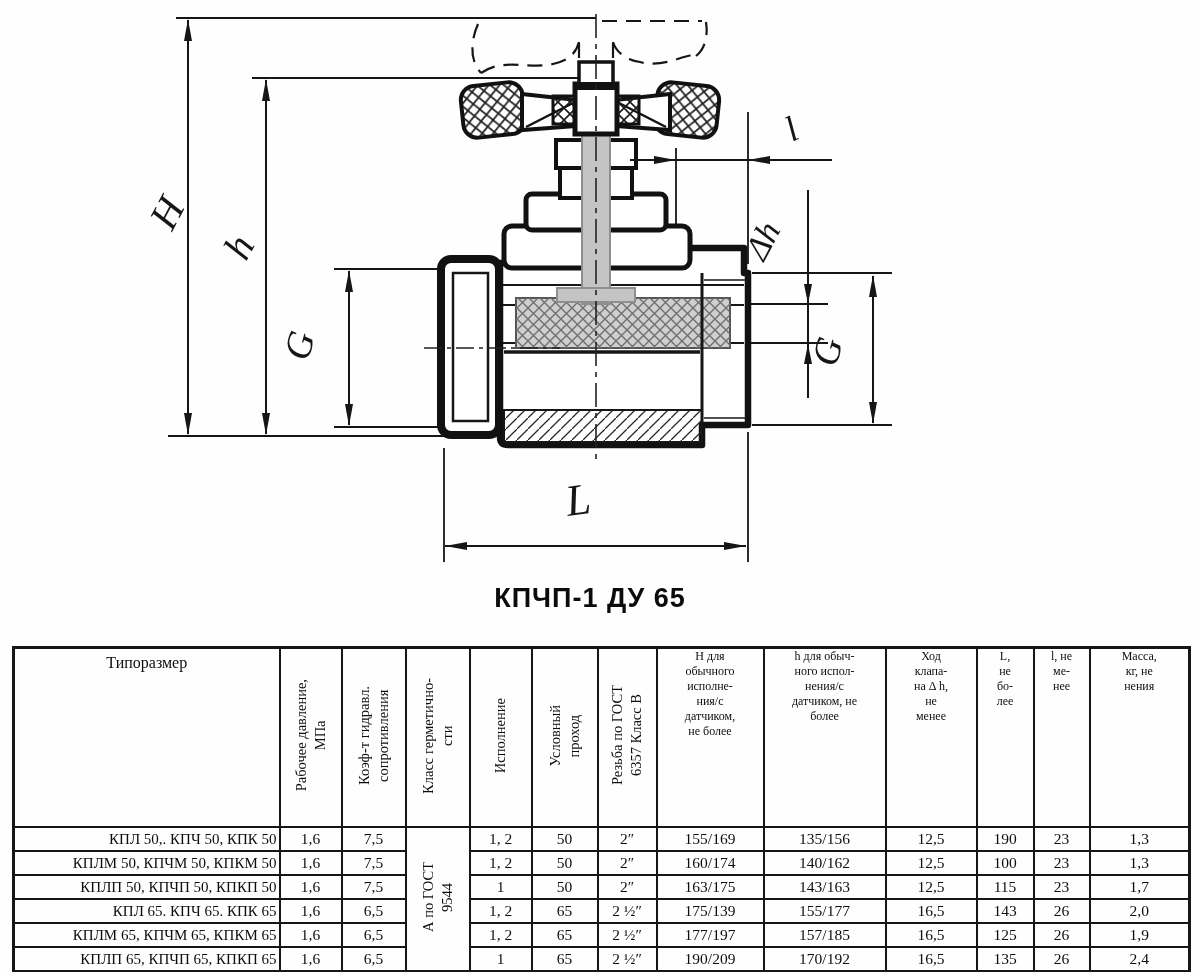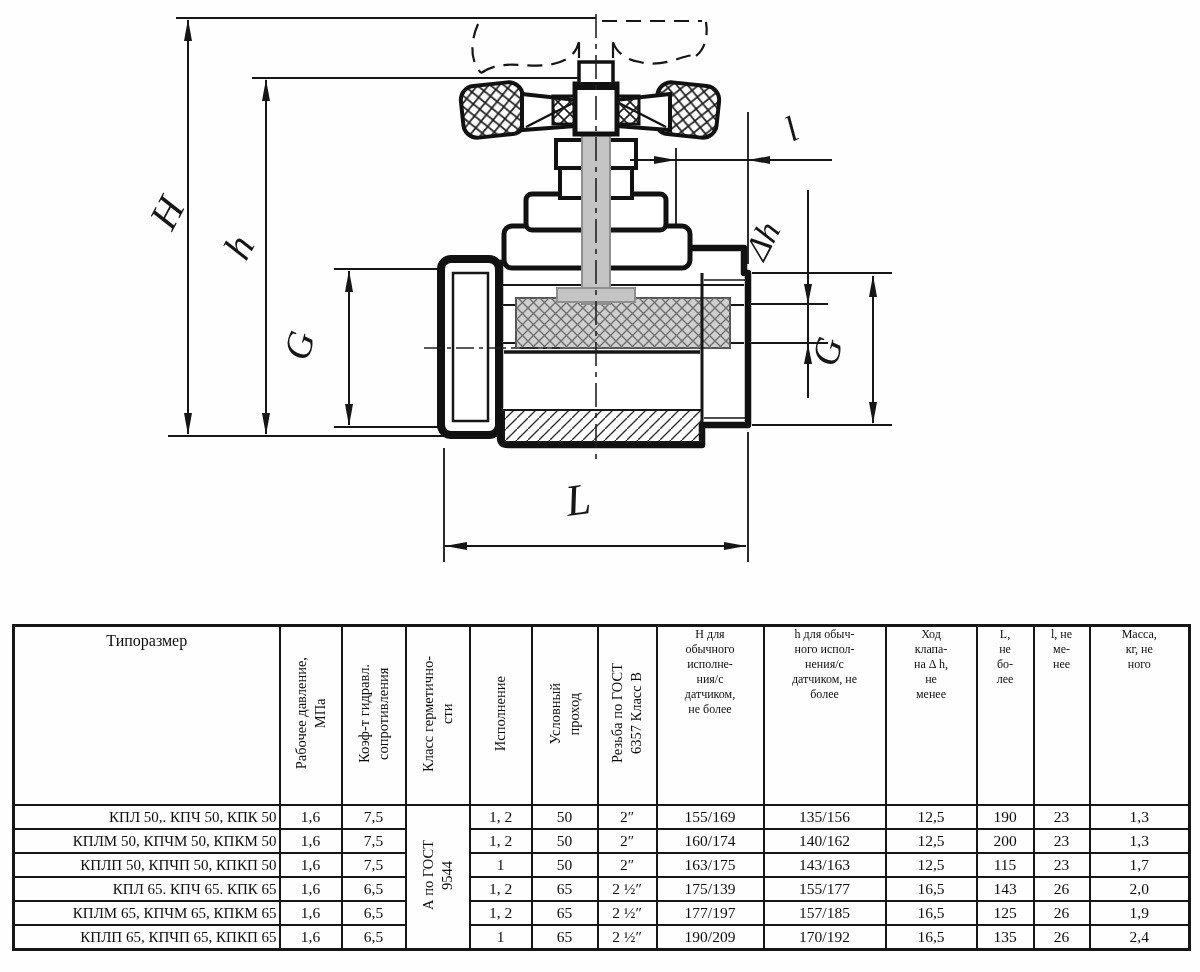--- a/index.html
+++ b/index.html
@@ -2,21 +2,21 @@
 <html><head>
 <meta charset="utf-8">
 <style>
   html,body{margin:0;padding:0;background:#e8e8e8;}
   .page{position:relative;width:1200px;height:972px;background:#fefefe;margin:0 auto;
         font-family:"Liberation Serif",serif;color:#111;overflow:hidden;}
   .drawing{position:absolute;left:0;top:0;width:1200px;height:645px;}
   .title{position:absolute;left:0;top:583px;width:1180px;text-align:center;
          font-family:"Liberation Sans",sans-serif;font-weight:bold;font-size:27px;
          letter-spacing:1px;color:#0b0b0b;}
-  table.spec{position:absolute;left:12px;top:624px;width:1176px;border-collapse:collapse;
+  table.spec{position:absolute;left:12px;top:646px;width:1176px;border-collapse:collapse;
              table-layout:fixed;font-family:"Liberation Serif",serif;color:#0d0d0d;}
   table.spec th,table.spec td{border:2px solid #161616;padding:0 2px;overflow:hidden;}
   table.spec{border:3px solid #161616;}
   th.hname{vertical-align:top;font-size:16px;font-weight:bold;padding-top:4px;font-weight:normal;}
   th{font-weight:normal;}
   .htop{vertical-align:top;font-size:12px;line-height:1.25;padding-top:4px;white-space:pre-line;}
   .vth{vertical-align:middle;height:172px;}
   .vtext{display:inline-block;writing-mode:vertical-rl;transform:rotate(180deg);
          white-space:pre-line;font-size:14.5px;line-height:1.3;max-height:166px;}
   td.dcell{height:22px;text-align:center;font-size:15.5px;line-height:1;}
@@ -157,20 +157,21 @@
     <g>
       <line x1="445" y1="546" x2="746" y2="546" stroke="#161616" stroke-width="2"></line>
       <polygon points="445,546 467,542 467,550" fill="#161616"></polygon>
       <polygon points="746,546 724,542 724,550" fill="#161616"></polygon>
       <text transform="translate(568,516) rotate(-8)" font-family="Liberation Serif,serif" font-style="italic" font-size="44" fill="#161616">L</text>
     </g>
 
     <line x1="596" y1="14" x2="596" y2="465" stroke="#222" stroke-width="1.6" stroke-dasharray="24 6 5 6"></line>
   </svg>
 
+  <div class="title">КПЧП-1 ДУ 65</div>
 
   <table class="spec">
     <colgroup>
       <col style="width:266px">
         <col style="width:62px">
         <col style="width:64px">
         <col style="width:64px">
       <col style="width:62px">
         <col style="width:66px">
         <col style="width:59px">
@@ -213,21 +214,21 @@
 менее</th>
         <th class="htop">L,
 не
 бо-
 лее</th>
         <th class="htop">l, не
 ме-
 нее</th>
         <th class="htop">Масса,
 кг, не
-ного</th>
+нения</th>
       </tr>
     </thead>
     <tbody>
       <tr>
         <td class="ncell">КПЛ 50,. КПЧ 50, КПК 50</td>
         <td class="dcell">1,6</td>
         <td class="dcell">7,5</td>
         <td class="vcell" rowspan="6"><span class="vtext">А по ГОСТ
 9544</span></td>
         <td class="dcell">1, 2</td>
@@ -243,21 +244,21 @@
       <tr>
         <td class="ncell">КПЛМ 50, КПЧМ 50, КПКМ 50</td>
         <td class="dcell">1,6</td>
         <td class="dcell">7,5</td>
         <td class="dcell">1, 2</td>
         <td class="dcell">50</td>
         <td class="dcell">2″</td>
         <td class="dcell">160/174</td>
         <td class="dcell">140/162</td>
         <td class="dcell">12,5</td>
-        <td class="dcell">200</td>
+        <td class="dcell">100</td>
         <td class="dcell">23</td>
         <td class="dcell">1,3</td>
       </tr>
       <tr>
         <td class="ncell">КПЛП 50, КПЧП 50, КПКП 50</td>
         <td class="dcell">1,6</td>
         <td class="dcell">7,5</td>
         <td class="dcell">1</td>
         <td class="dcell">50</td>
         <td class="dcell">2″</td>

